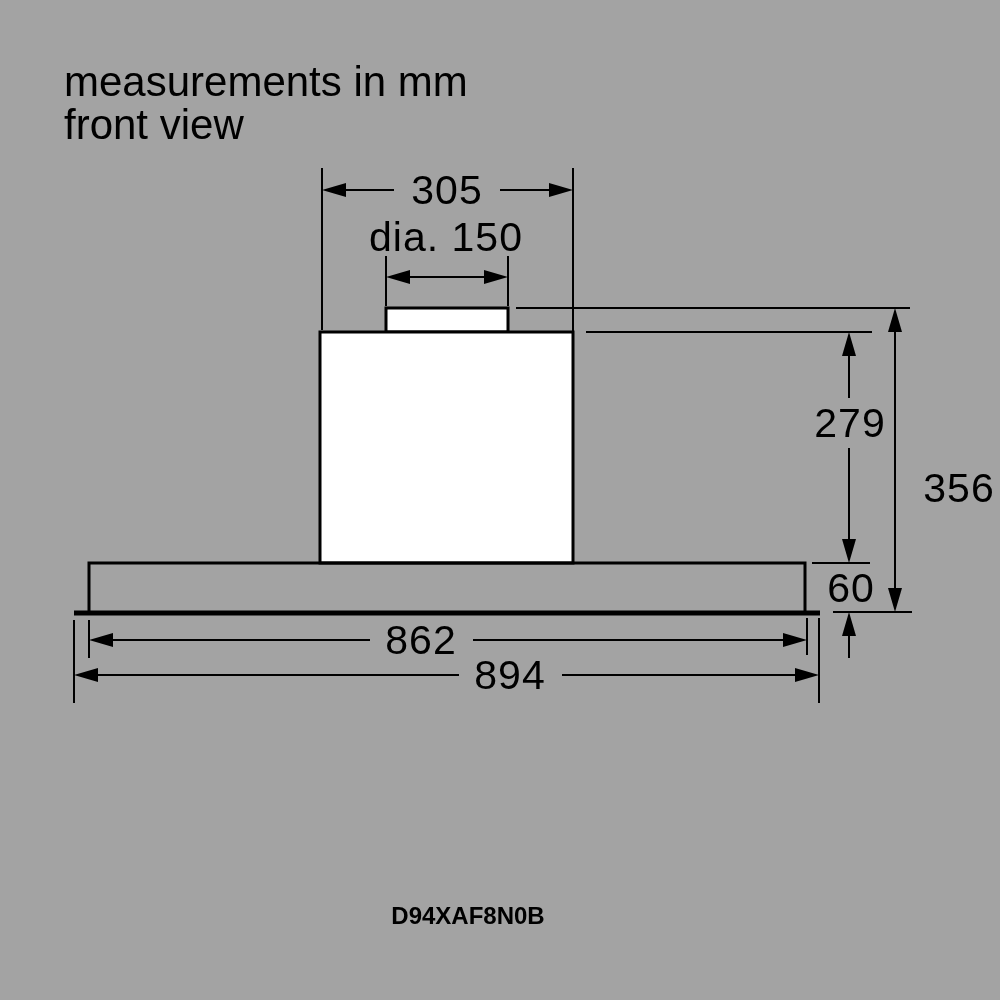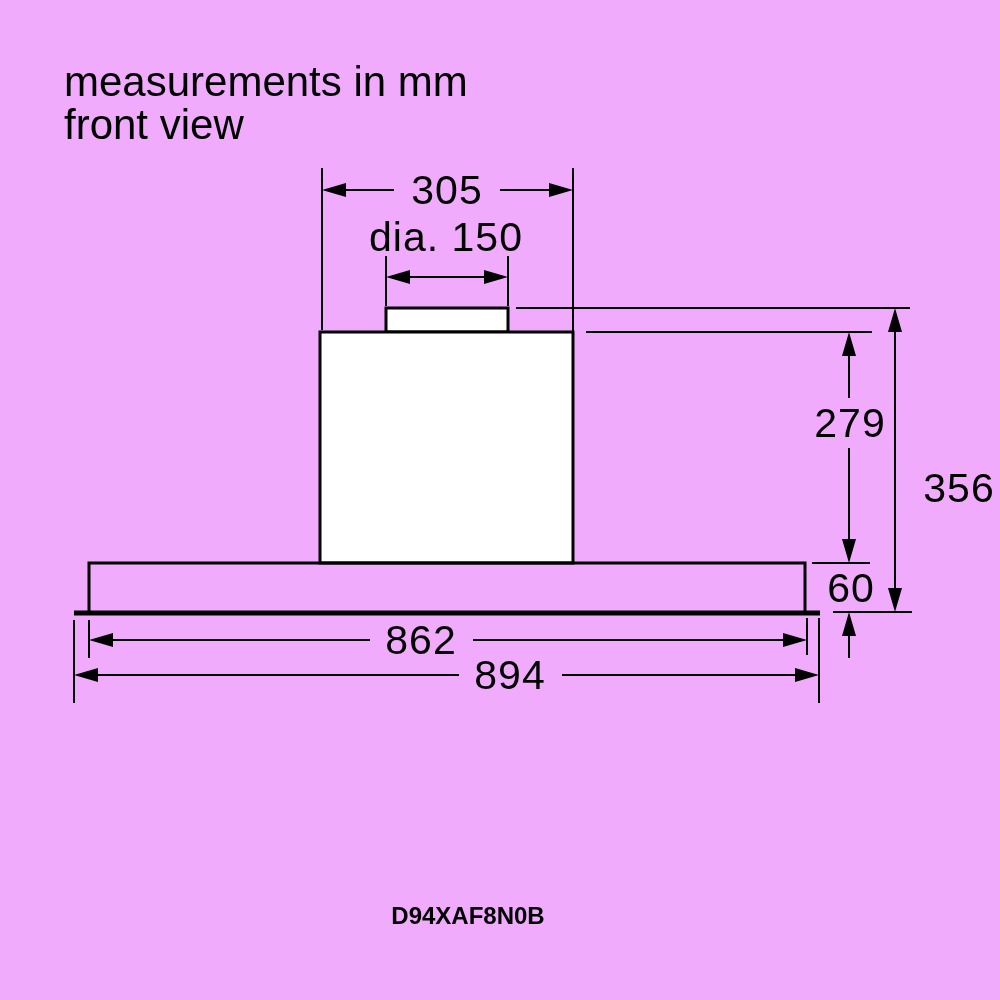--- a/index.html
+++ b/index.html
@@ -4,21 +4,21 @@
 <style>
   html, body {
     margin: 0;
     padding: 0;
     background: #ffffff;
   }
   .page {
     position: relative;
     width: 1000px;
     height: 1000px;
-    background: #f0abfc;
+    background: #a3a3a3;
     overflow: hidden;
     font-family: "Liberation Sans", sans-serif;
   }
   svg { display: block; }
   .objline { stroke: #000; stroke-width: 3; fill: none; }
   .objrect { stroke: #000; stroke-width: 3; fill: #ffffff; }
   .baseplate { stroke: #000; stroke-width: 5; fill: none; }
   .dimline { stroke: #000; stroke-width: 2; fill: none; }
   .arrow { fill: #000; stroke: none; }
   .dimtext {

